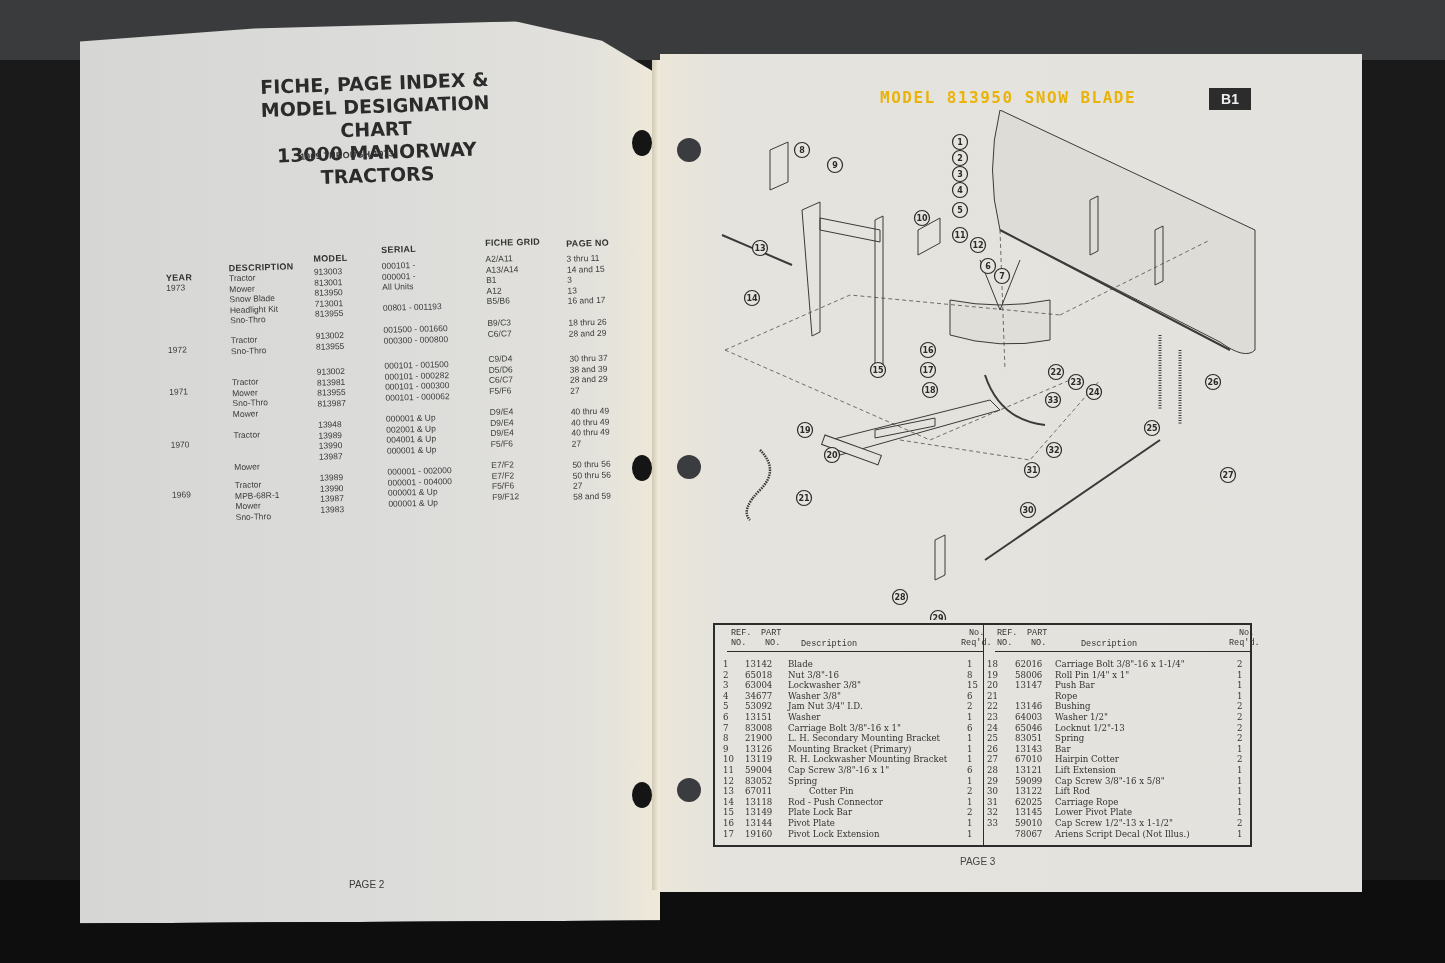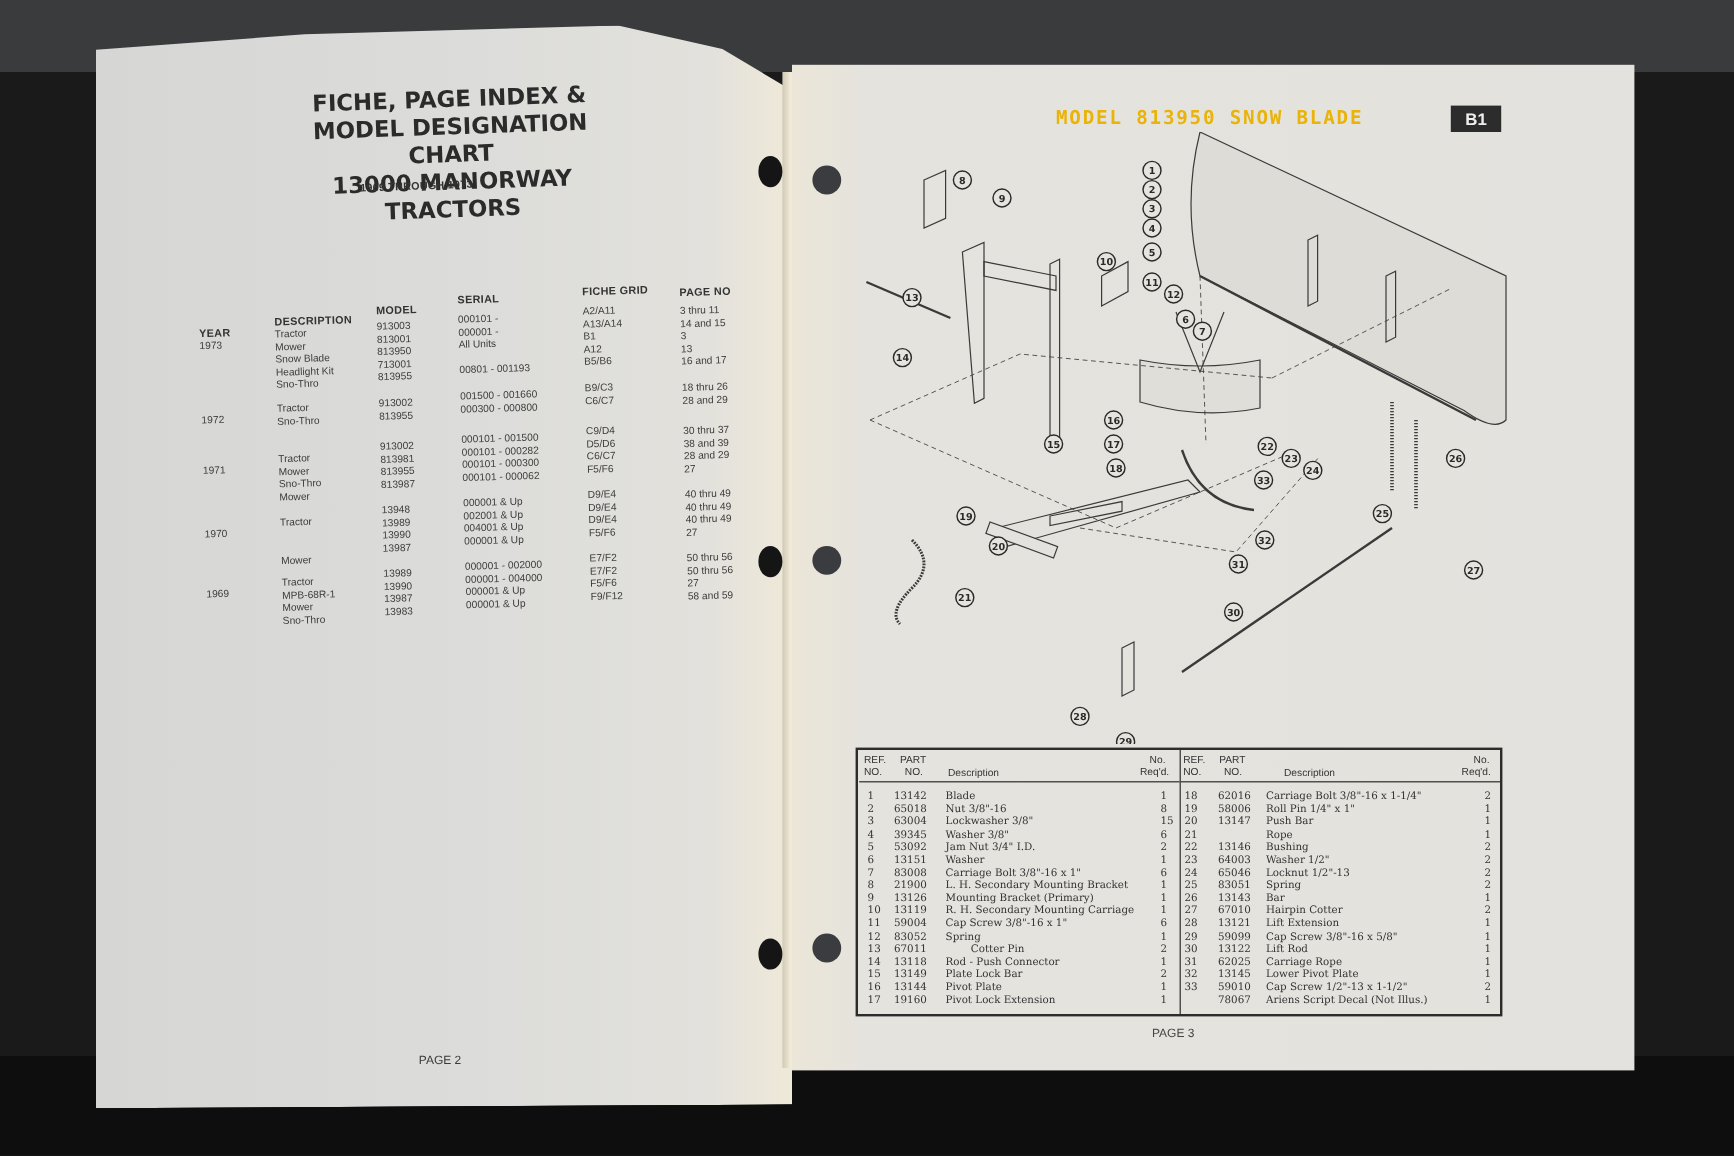--- a/index.html
+++ b/index.html
@@ -57,21 +57,21 @@
   .diagram { position: absolute; left: 700px; top: 110px; width: 560px; height: 510px; }
   .callout { font-family: "DejaVu Sans", sans-serif; font-size: 8px; font-weight: bold; fill: #2a2a2a; }
 
   .parts {
     position: absolute; left: 713px; top: 623px; width: 535px; height: 220px;
     border: 2px solid #2c2c2c; font-family: "DejaVu Serif", serif; color: #333;
   }
   .parts .half { position: absolute; top: 0; height: 100%; }
   .parts .half.left { left: 0; width: 268px; border-right: 1.5px solid #2c2c2c; }
   .parts .half.right { left: 268px; width: 267px; }
-  .parts .thead { position: absolute; top: 0; left: 1px; right: 0; height: 26px; border-bottom: 1.5px solid #2c2c2c; font-family: Liberation Sans, sans-serif; font-size: 8.5px; }
+  .parts .thead { position: absolute; top: 0; left: 12px; right: 0; height: 26px; border-bottom: 1.5px solid #2c2c2c; font-family: Liberation Mono, monospace; font-size: 8.5px; }
   .parts .thead span { position: absolute; line-height: 10px; }
   .parts .row { position: absolute; left: 0; right: 0; height: 10.6px; font-size: 8.6px; line-height: 10.6px; }
   .parts .row span { position: absolute; white-space: nowrap; }
   .rp-footer { position: absolute; left: 960px; top: 856px; font-size: 10px; color: #444; }
 </style>
 </head>
 <body>
 
 <div class="backdrop-top"></div>
 <div class="backdrop-bottom"></div>
@@ -343,21 +343,21 @@
         <span style="left: 252px;">8</span>
       </div>
       <div class="row" style="top: 55.2px;">
         <span style="left: 8px;">3</span>
         <span style="left: 30px;">63004</span>
         <span style="left: 73px;">Lockwasher 3/8"</span>
         <span style="left: 252px;">15</span>
       </div>
       <div class="row" style="top: 65.8px;">
         <span style="left: 8px;">4</span>
-        <span style="left: 30px;">39345</span>
+        <span style="left: 30px;">34677</span>
         <span style="left: 73px;">Washer 3/8"</span>
         <span style="left: 252px;">6</span>
       </div>
       <div class="row" style="top: 76.4px;">
         <span style="left: 8px;">5</span>
         <span style="left: 30px;">53092</span>
         <span style="left: 73px;">Jam Nut 3/4" I.D.</span>
         <span style="left: 252px;">2</span>
       </div>
       <div class="row" style="top: 87px;">
@@ -380,21 +380,21 @@
       </div>
       <div class="row" style="top: 118.8px;">
         <span style="left: 8px;">9</span>
         <span style="left: 30px;">13126</span>
         <span style="left: 73px;">Mounting Bracket (Primary)</span>
         <span style="left: 252px;">1</span>
       </div>
       <div class="row" style="top: 129.4px;">
         <span style="left: 8px;">10</span>
         <span style="left: 30px;">13119</span>
-        <span style="left: 73px;">R. H. Secondary Mounting Carriage</span>
+        <span style="left: 73px;">R. H. Lockwasher Mounting Bracket</span>
         <span style="left: 252px;">1</span>
       </div>
       <div class="row" style="top: 140px;">
         <span style="left: 8px;">11</span>
         <span style="left: 30px;">59004</span>
         <span style="left: 73px;">Cap Screw 3/8"-16 x 1"</span>
         <span style="left: 252px;">6</span>
       </div>
       <div class="row" style="top: 150.6px;">
         <span style="left: 8px;">12</span>

